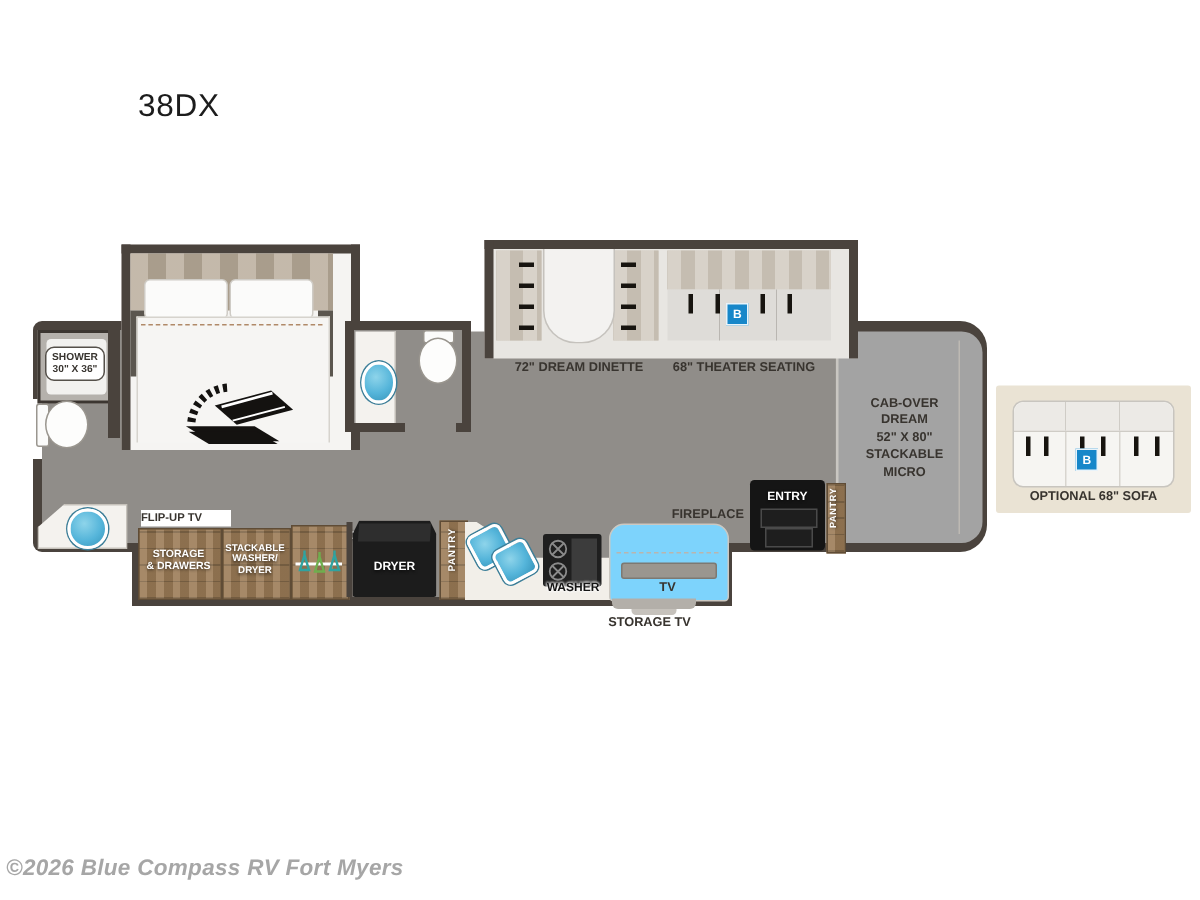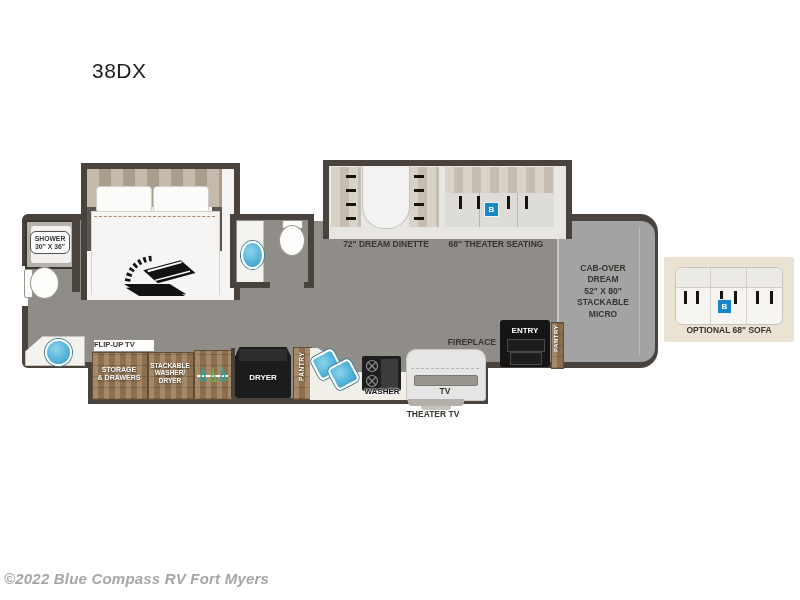--- a/index.html
+++ b/index.html
@@ -209,30 +209,30 @@
           <path d="M4 19 L12 27 M12 19 L4 27"></path>
       </g>
     </svg>
     <div class="abs" style="left:19px;top:3px;width:17px;height:29px;background:#3c3c3c;"></div>
   </div>
   <div class="abs lbl" style="left:360px;top:388px;width:44px;font-size:8px;color:#141414;
         text-shadow:0 0 2px #fff,0 0 2px #fff,0 0 2px #fff;">WASHER</div>
 
   <div class="abs lbl" style="left:416px;top:338px;width:80px;font-size:8.5px;text-align:right;">FIREPLACE</div>
 
-  <div class="abs" style="left:406px;top:349px;width:78px;height:50px;background:#e5e5e5;
+  <div class="abs" style="left:406px;top:349px;width:78px;height:50px;background:#7dd3fc;
                           border:1px solid #ccc8c1;border-radius:10px 10px 3px 3px;">
     <div class="abs" style="left:4px;top:18px;width:68px;border-top:1px dashed #b9b5ae;"></div>
     <div class="abs" style="left:7px;top:25px;width:62px;height:9px;background:#9a968f;border-radius:2px;border:1px solid #7d7972;"></div>
     <div class="abs lbl" style="left:0;top:37px;width:76px;font-size:8.5px;">TV</div>
   </div>
 
   <div class="abs" style="left:408px;top:399px;width:56px;height:7px;background:#b3afa9;border-radius:0 0 4px 4px;"></div>
   <div class="abs" style="left:421px;top:406px;width:30px;height:4px;background:#c6c2bc;border-radius:0 0 3px 3px;"></div>
-  <div class="abs lbl" style="left:393px;top:410px;width:80px;font-size:8.5px;">THEATER TV</div>
+  <div class="abs lbl" style="left:393px;top:410px;width:80px;font-size:8.5px;">STORAGE TV</div>
 
   <div class="abs" style="left:500px;top:320px;width:50px;height:47px;background:#151515;border-radius:3px;">
     <div class="abs lbl-on-dark" style="left:0;top:6px;width:50px;font-size:8px;">ENTRY</div>
     <div class="abs" style="left:7px;top:19px;width:36px;height:11px;background:#1e1e1e;border:1px solid #4a4a4a;"></div>
     <div class="abs" style="left:10px;top:32px;width:30px;height:11px;background:#1e1e1e;border:1px solid #4a4a4a;"></div>
   </div>
   <div class="abs wood" style="left:551px;top:322px;width:11px;height:45px;border:1px solid #5f4c36;">
     <div class="abs vtext" style="left:1px;top:2px;font-size:6px;">PANTRY</div>
   </div>
 
@@ -248,15 +248,15 @@
       <div class="abs belt" style="left:20px;top:23px;width:2.5px;height:13px;"></div>
       <div class="abs belt" style="left:44px;top:23px;width:2.5px;height:13px;"></div>
       <div class="abs belt" style="left:58px;top:23px;width:2.5px;height:13px;"></div>
       <div class="abs belt" style="left:80px;top:23px;width:2.5px;height:13px;"></div>
       <div class="abs belt" style="left:94px;top:23px;width:2.5px;height:13px;"></div>
       <div class="abs badge-b" style="left:41px;top:31px;width:13px;height:13px;">B</div>
     </div>
     <div class="abs lbl" style="left:0;top:69px;width:130px;font-size:8.5px;">OPTIONAL 68" SOFA</div>
   </div>
 
-  <div class="abs" style="left:4px;top:570px;font-size:15px;font-weight:bold;font-style:italic;color:#a6a6a6;letter-spacing:.2px;">©2022 Blue Compass RV Fort Myers</div>
+  <div class="abs" style="left:4px;top:570px;font-size:15px;font-weight:bold;font-style:italic;color:#a6a6a6;letter-spacing:.2px;">©2026 Blue Compass RV Fort Myers</div>
 
 </div>
 
 </body></html>

